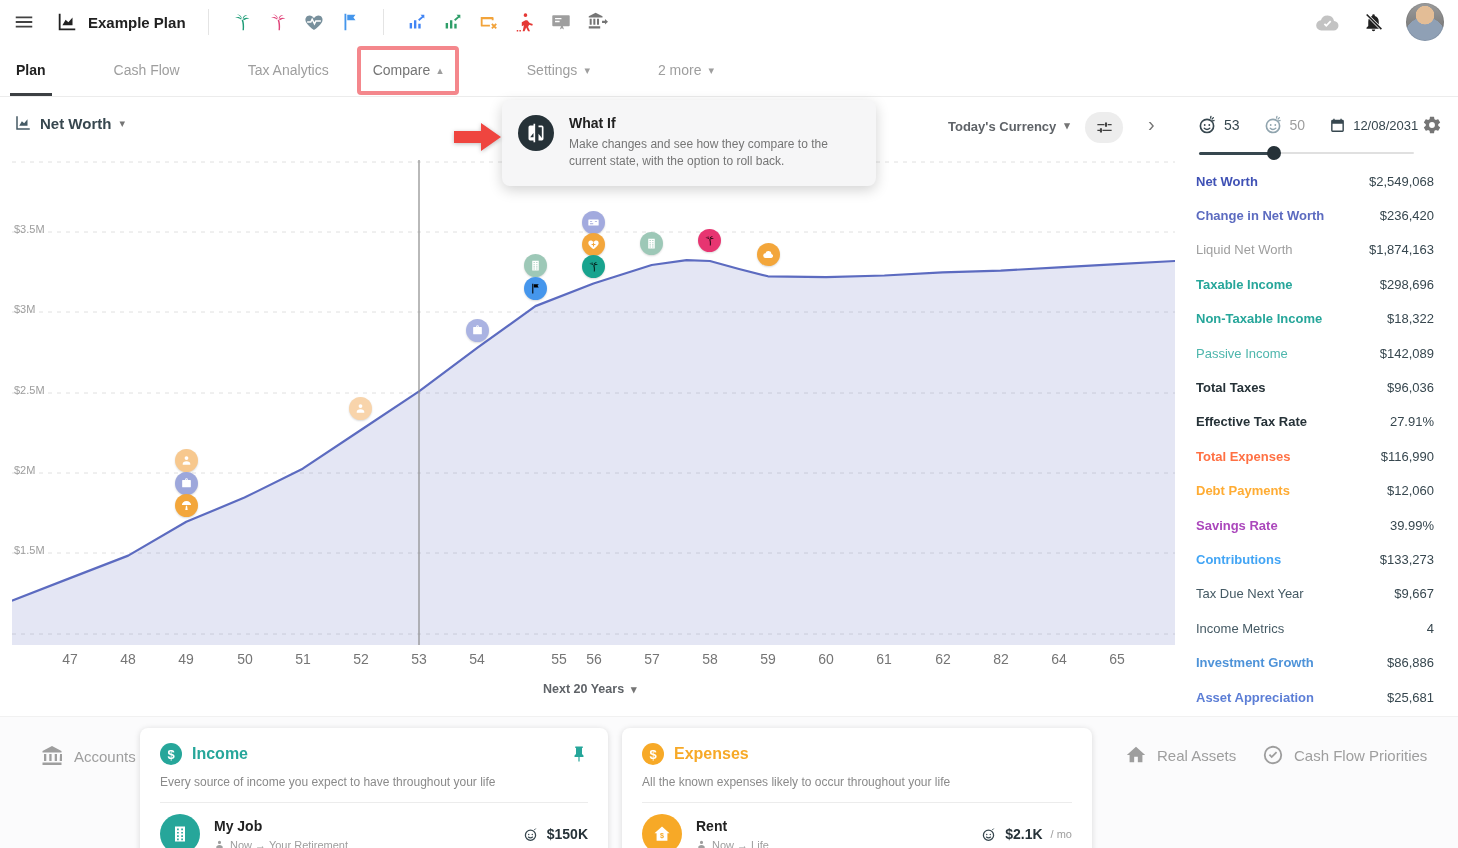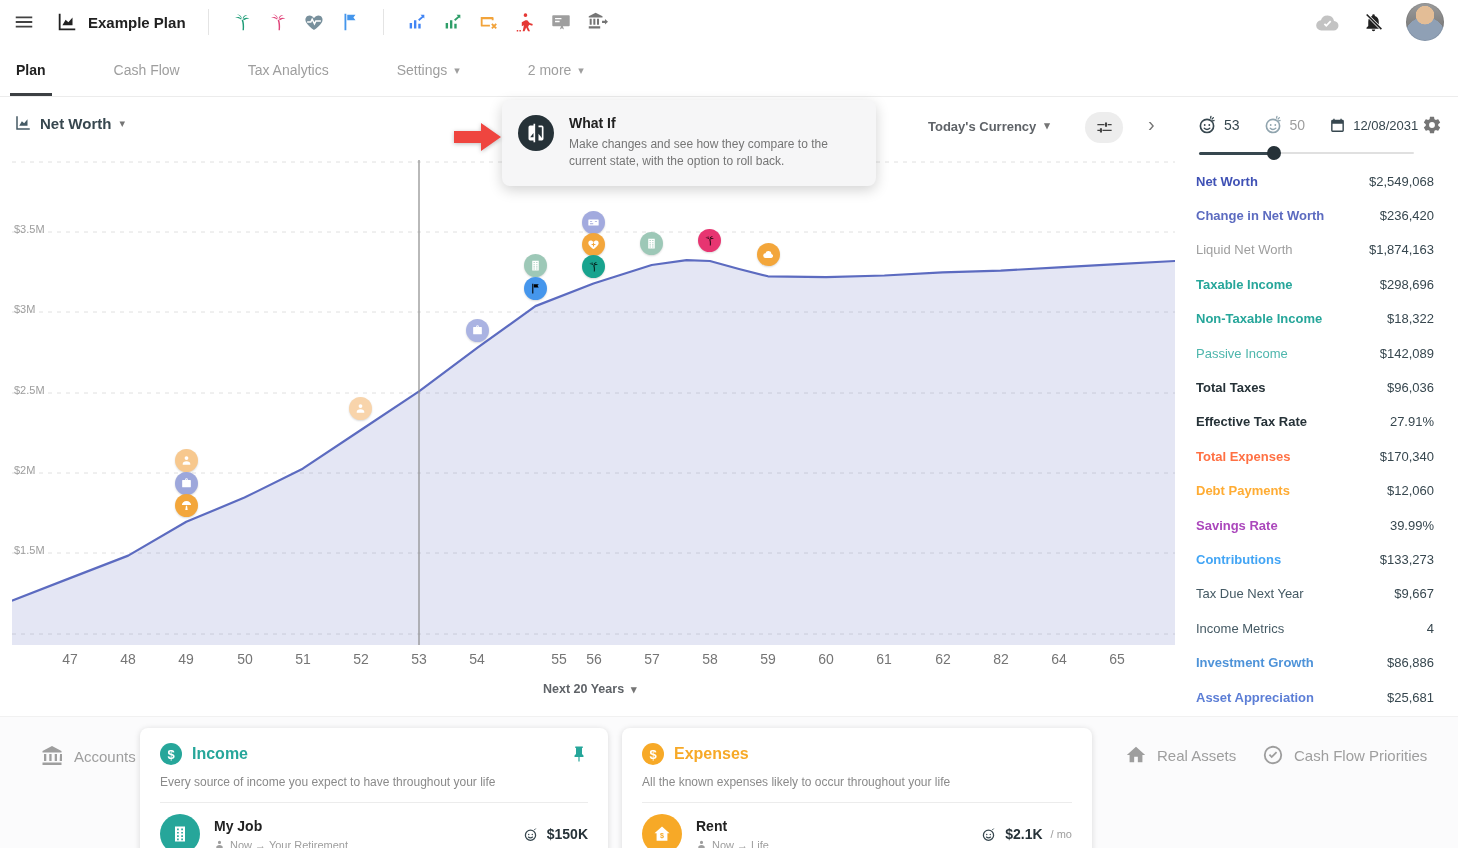--- a/index.html
+++ b/index.html
@@ -37,21 +37,21 @@
   .whatif{position:absolute;left:502px;top:100px;width:342px;background:#f6f6f7;border-radius:8px;box-shadow:0 4px 14px rgba(0,0,0,.18);display:flex;padding:15px 16px;gap:15px;z-index:30;cursor:pointer;}
   .whatif-ic{flex:0 0 36px;width:36px;height:36px;border-radius:50%;background:#263238;display:flex;align-items:center;justify-content:center;}
   .whatif-title{font-size:14px;font-weight:600;color:#212121;margin-bottom:5px;}
   .whatif-desc{font-size:12px;color:#757575;line-height:1.45;}
   .red-arrow{position:absolute;left:454px;top:122px;z-index:31;filter:drop-shadow(0 1px 2px rgba(0,0,0,.25));}
 
   
   .metric-picker{position:absolute;left:14px;top:114px;display:flex;align-items:center;gap:8px;cursor:pointer;z-index:5;}
   .metric-label{font-size:15px;font-weight:700;color:#37474f;}
   .caret-sm{font-size:11px;color:#757575;}
-  .currency-picker{position:absolute;left:928px;top:119px;display:flex;align-items:flex-start;gap:8px;font-size:13px;font-weight:600;color:#5f6368;cursor:pointer;z-index:5;}
+  .currency-picker{position:absolute;left:948px;top:119px;display:flex;align-items:flex-start;gap:8px;font-size:13px;font-weight:600;color:#5f6368;cursor:pointer;z-index:5;}
   .tune-pill{position:absolute;left:1085px;top:112px;width:38px;height:31px;background:#ededed;border-radius:16px;display:flex;align-items:center;justify-content:center;cursor:pointer;z-index:5;}
   .chev-right{position:absolute;left:1148px;top:113px;font-size:20px;color:#757575;cursor:pointer;z-index:5;}
 
   
   .age-row{position:absolute;left:1196px;top:114px;width:246px;display:flex;align-items:center;z-index:5;}
   .age-num{font-size:14px;color:#37474f;margin-left:6px;}
   .age-num.dim{color:#9e9e9e;}
   .date-txt{font-size:13px;color:#37474f;margin-left:7px;}
   .gear{margin-left:auto;cursor:pointer;color:#757575;display:flex;}
   .slider{position:absolute;left:1199px;top:146px;width:215px;height:14px;cursor:pointer;z-index:5;}
@@ -183,20 +183,24 @@
   <div class="tabbar" id="tabbar">
       <div class="tab active">
         <span>Plan</span>
       </div>
       <div class="tab">
         <span>Cash Flow</span>
       </div>
       <div class="tab">
         <span>Tax Analytics</span>
       </div>
+      <div class="tab hl">
+        <span>Compare</span>
+        <span class="caret">▴</span>
+      </div>
       <div class="tab">
         <span>Settings</span>
         <span class="caret">▾</span>
       </div>
       <div class="tab">
         <span>2 more</span>
         <span class="caret">▾</span>
       </div>
     </div>
 
@@ -303,21 +307,21 @@
       <div class="mrow">
         <span style="color:#263238;font-weight:600">Total Taxes</span>
         <span class="mval">$96,036</span>
       </div>
       <div class="mrow">
         <span style="color:#263238;font-weight:600">Effective Tax Rate</span>
         <span class="mval">27.91%</span>
       </div>
       <div class="mrow">
         <span style="color:#ff7043;font-weight:600">Total Expenses</span>
-        <span class="mval">$170,340</span>
+        <span class="mval">$116,990</span>
       </div>
       <div class="mrow">
         <span style="color:#ffac33;font-weight:600">Debt Payments</span>
         <span class="mval">$12,060</span>
       </div>
       <div class="mrow">
         <span style="color:#ab47bc;font-weight:600">Savings Rate</span>
         <span class="mval">39.99%</span>
       </div>
       <div class="mrow">

